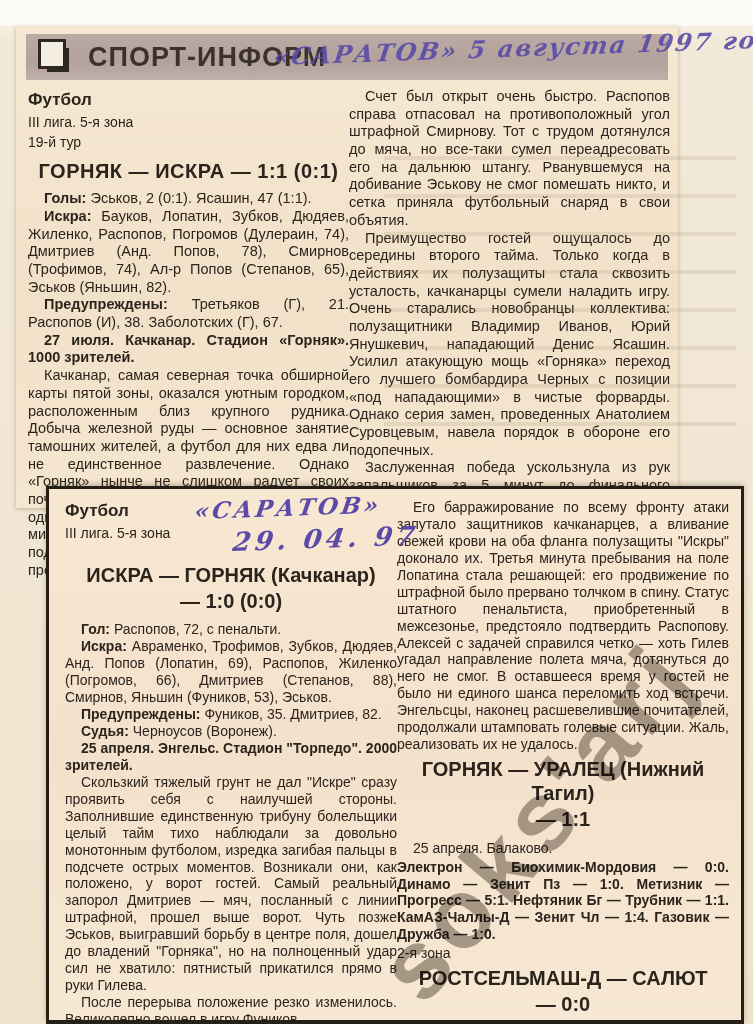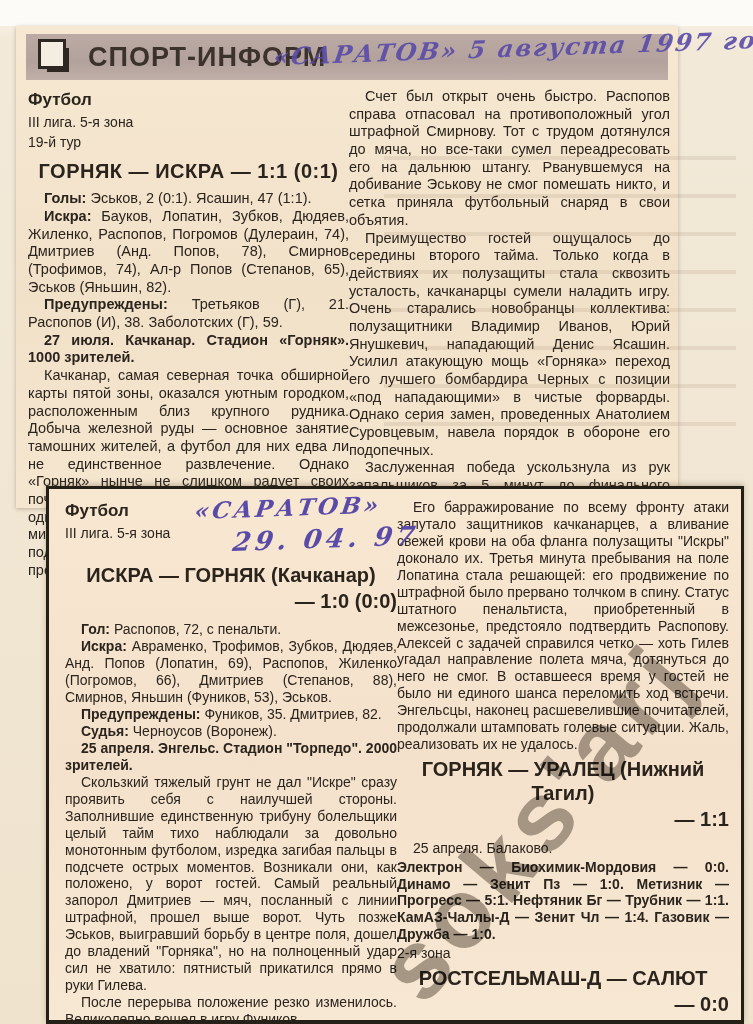--- a/index.html
+++ b/index.html
@@ -48,21 +48,21 @@
     background:linear-gradient(180deg,#f8e7d1 0%,#f4e1cb 50%,#f7e8d3 100%);
     border:3px solid #241f17;border-bottom-width:4px;
     box-shadow:0 -2px 5px rgba(90,70,50,.3);
     z-index:2;padding:8px 12px 0 14px;
   }
   #clip2 .col{font-size:14px;line-height:1.21;}
   .rubric2{position:relative;height:58px;}
   #hw2a{position:absolute;left:130px;top:-4px;font-size:23px;letter-spacing:3px;}
   #hw2b{position:absolute;left:168px;top:26px;font-size:26px;letter-spacing:4px;}
   .headline2{font-size:20px;font-weight:bold;text-align:center;margin:4px 0 2px;}
-  .score2{font-size:20px;font-weight:bold;text-align:right;margin:0 0 8px;}
+  .score2{font-size:20px;font-weight:bold;text-align:center;margin:0 0 8px;}
   .date-line{text-indent:16px;margin:6px 0 0;}
   .results{font-weight:bold;margin-top:2px;}
   .zone{margin:2px 0 4px;}
   
   #watermark{
     position:absolute;left:398px;top:930px;z-index:5;pointer-events:none;
     font-size:98px;font-weight:bold;letter-spacing:8px;color:rgba(95,86,76,.52);
     transform:rotate(-50deg);transform-origin:left center;white-space:nowrap;
     mix-blend-mode:multiply;font-family:"Liberation Sans",sans-serif;
   }
@@ -84,21 +84,21 @@
   </div>
   <div class="crease"></div>
   <div class="cols">
     <div class="col">
       <div class="rubric-sport">Футбол</div>
       <div class="rubric-line">III лига. 5-я зона</div>
       <div class="rubric-line">19-й тур</div>
       <div class="headline1">ГОРНЯК — ИСКРА — 1:1 (0:1)</div>
       <p class="stat"><span class="bold">Голы:</span> <span>Эськов, 2 (0:1). Ясашин, 47 (1:1).</span></p>
       <p class="stat"><span class="bold">Искра:</span> <span>Бауков, Лопатин, Зубков, Дюдяев, Жиленко, Распопов, Погромов (Дулераин, 74), Дмитриев (Анд. Попов, 78), Смирнов (Трофимов, 74), Ал-р Попов (Степанов, 65), Эськов (Яньшин, 82).</span></p>
-      <p class="stat"><span class="bold">Предупреждены:</span> <span>Третьяков (Г), 21. Распопов (И), 38. Заболотских (Г), 59.</span></p>
+      <p class="stat"><span class="bold">Предупреждены:</span> <span>Третьяков (Г), 21. Распопов (И), 38. Заболотских (Г), 67.</span></p>
       <p class="stat bold">27 июля. Качканар. Стадион «Горняк». 1000 зрителей.</p>
       <p class="body-p">Качканар, самая северная точка обширной карты пятой зоны, оказался уютным городком, расположенным близ крупного рудника. Добыча железной руды — основное занятие тамошних жителей, а футбол для них едва ли не единственное развлечение. Однако «Горняк» нынче не слишком радует своих почитателей, приходящих на уютный одноименный стадион. Вот и «Искра» с первых минут задалась целью огорчить хозяев, подтвердив тем самым неслучайность пребывания в лидирующей группе.</p>
     </div>
     <div class="col">
       <p class="body-p">Счет был открыт очень быстро. Распопов справа отпасовал на противоположный угол штрафной Смирнову. Тот с трудом дотянулся до мяча, но все-таки сумел переадресовать его на дальнюю штангу. Рванувшемуся на добивание Эськову не смог помешать никто, и сетка приняла футбольный снаряд в свои объятия.</p>
       <p class="body-p">Преимущество гостей ощущалось до середины второго тайма. Только когда в действиях их полузащиты стала сквозить усталость, качканарцы сумели наладить игру. Очень старались новобранцы коллектива: полузащитники Владимир Иванов, Юрий Янушкевич, нападающий Денис Ясашин. Усилил атакующую мощь «Горняка» переход его лучшего бомбардира Черных с позиции «под нападающими» в чистые форварды. Однако серия замен, проведенных Анатолием Суровцевым, навела порядок в обороне его подопечных.</p>
       <p class="body-p">Заслуженная победа ускользнула из рук запальщиков за 5 минут до финального свистка. Виной тому — череда ошибок, начатая Яньшиным в середине поля. Мяч был доставлен на подступы к штрафной, откуда последовал</p>
       <p class="tail-lines">мощный удар. Распопов</p>
       <p class="tail-lines">подставил ногу, и фут-</p>
     </div>

